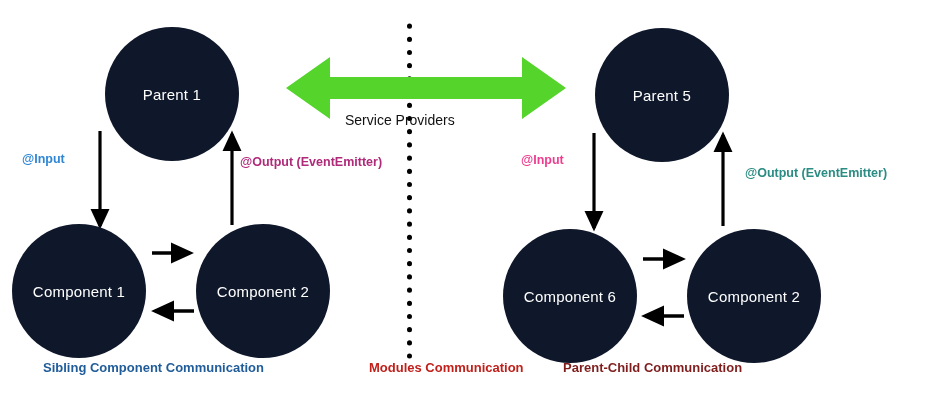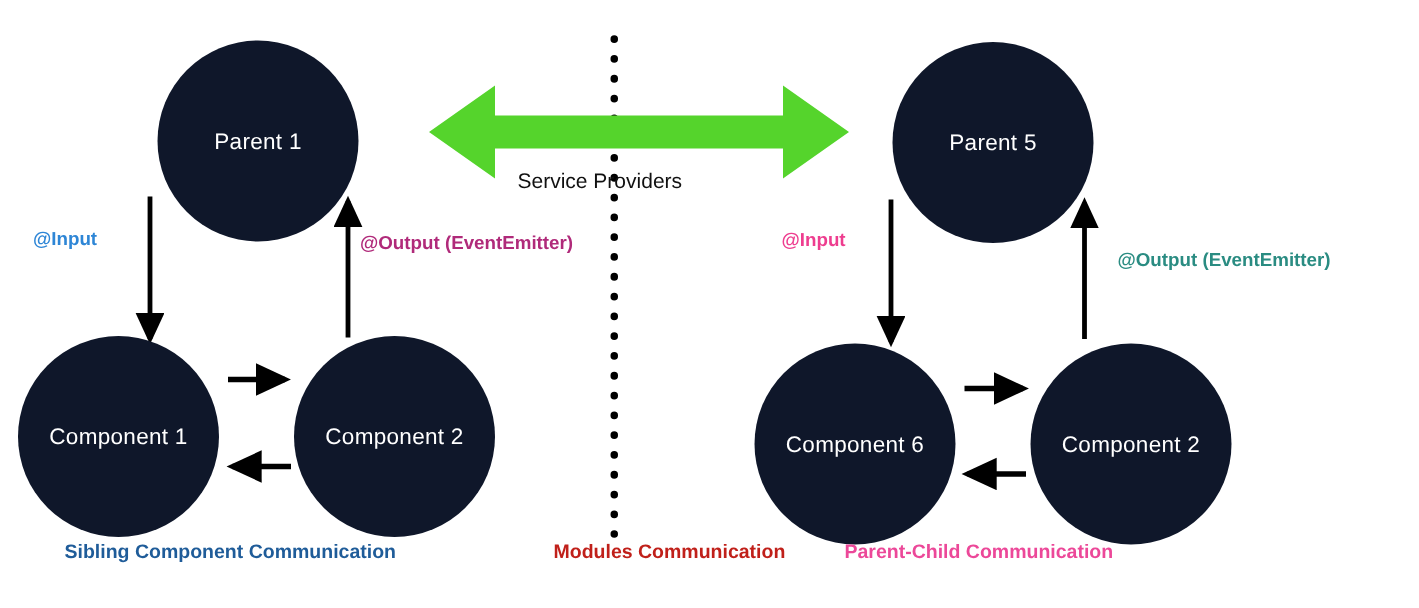--- a/index.html
+++ b/index.html
@@ -130,15 +130,15 @@
   <div class="lbl lbl-anno" style="left:240px; top:155px; color:#B02A7A;">@Output (EventEmitter)</div>
 
   <div class="lbl lbl-anno" style="left:521px; top:153px; color:#EE3D8F;">@Input</div>
 
   <div class="lbl lbl-anno" style="left:745px; top:166px; color:#2A8C82;">@Output (EventEmitter)</div>
 
   <div class="lbl lbl-caption" style="left:43px; top:360px; color:#1F5C99;">Sibling Component Communication</div>
 
   <div class="lbl lbl-caption" style="left:337px; top:360px; color:#C0201A;padding-left:32px;">Modules Communication</div>
 
-  <div class="lbl lbl-caption" style="left:563px; top:360px; color:#ec4899;">Parent-Child Communication</div>
+  <div class="lbl lbl-caption" style="left:563px; top:360px; color:#7f1d1d;">Parent-Child Communication</div>
 
 </div>
 
 </body></html>

